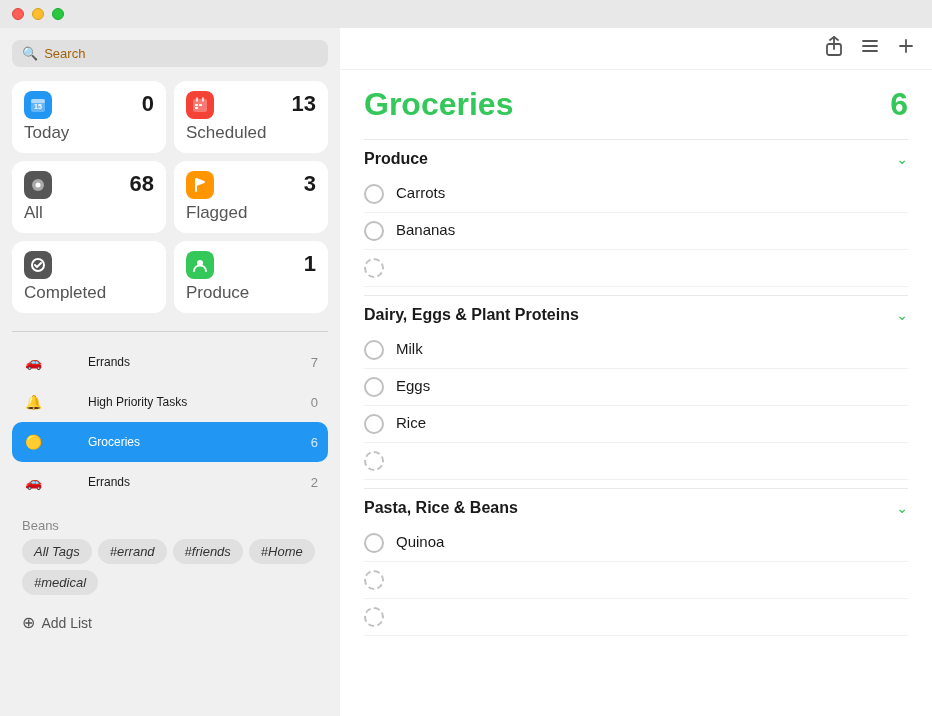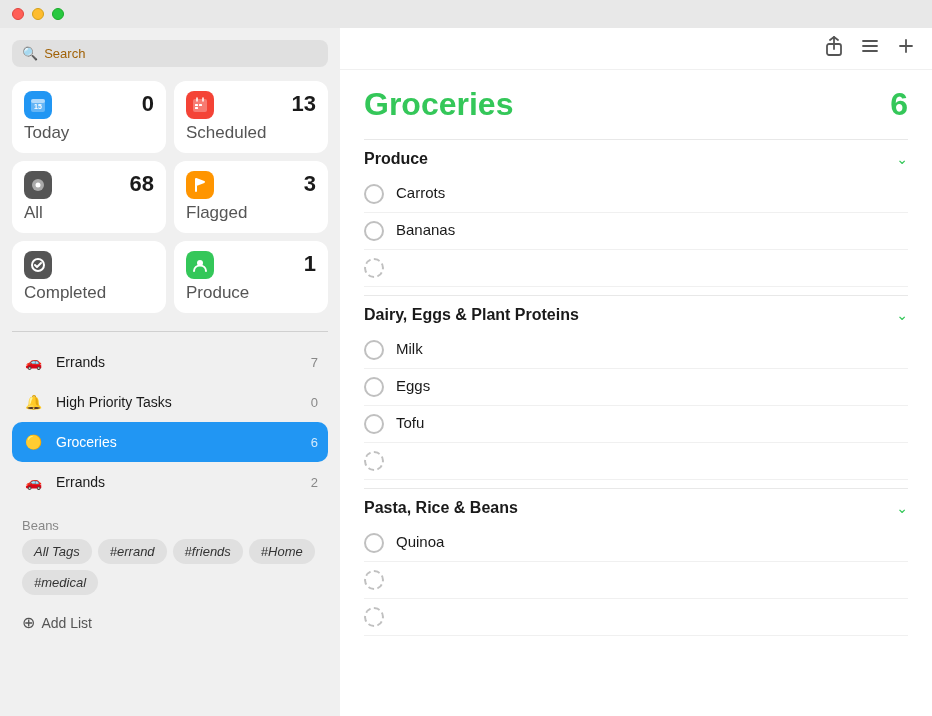--- a/index.html
+++ b/index.html
@@ -139,22 +139,23 @@
       width: 24px;
       height: 24px;
       border-radius: 6px;
       display: flex;
       align-items: center;
       justify-content: center;
       font-size: 14px;
     }
     .list-item-name {
       flex: 1;
-      font-size: 14px;
+      font-size: 12px;
       color: #1a1a1a;
+      margin-left: 32px;
     }
     .list-item.active .list-item-name { color: white; }
     .list-item-count {
       font-size: 13px;
       color: #888;
     }
     .list-item.active .list-item-count { color: rgba(255,255,255,0.8); }
 
     
     .tags-label {
@@ -502,21 +503,21 @@
         <div class="task-row">
           <div class="task-circle"></div>
           <span class="task-label">Milk</span>
         </div>
         <div class="task-row">
           <div class="task-circle"></div>
           <span class="task-label">Eggs</span>
         </div>
         <div class="task-row">
           <div class="task-circle"></div>
-          <span class="task-label">Tofu</span>
+          <span class="task-label">Rice</span>
         </div>
         <div class="task-row">
           <div class="task-circle-dashed"></div>
         </div>
       </div>
 
       <div class="section">
         <div class="section-header">
           <span class="section-title">Pasta, Rice &amp; Beans</span>
           <span class="section-chevron">⌄</span>

